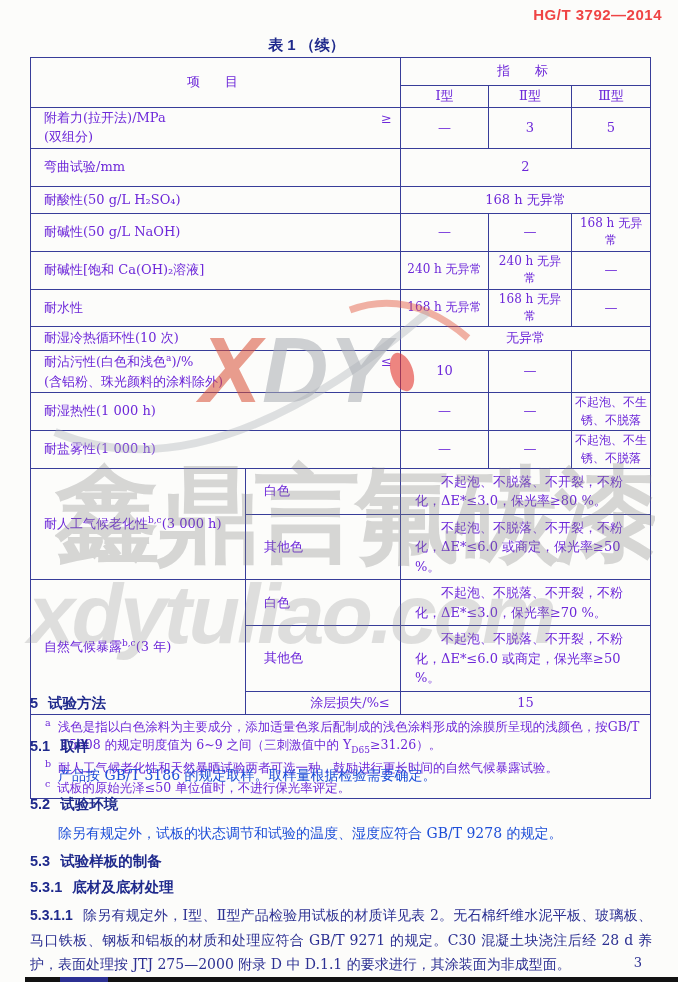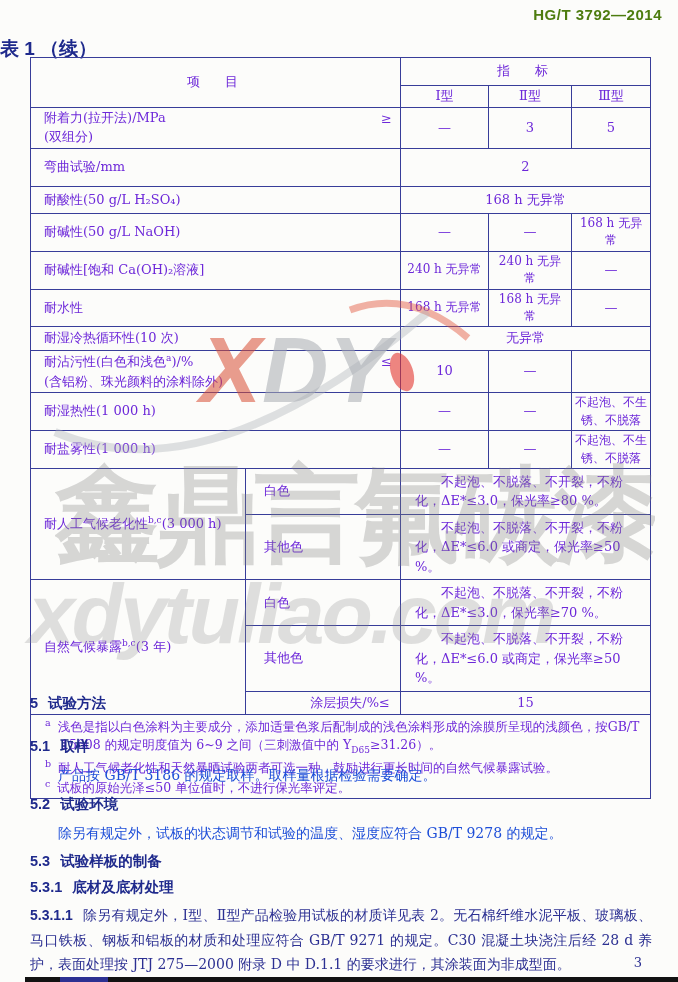--- a/index.html
+++ b/index.html
@@ -6,25 +6,25 @@
   body{
     width:678px;height:982px;position:relative;overflow:hidden;
     background:#fcfcfa;
     font-family:"DejaVu Serif","Liberation Serif",serif;
     color:#2c3092;
   }
   
   .doc-number{
     position:absolute;top:6px;right:16px;
     font-family:"Liberation Sans",sans-serif;
-    font-weight:bold;font-size:15px;color:#4d7c0f;letter-spacing:.5px;
+    font-weight:bold;font-size:15px;color:#ef4444;letter-spacing:.5px;
   }
   .table-title{
-    position:absolute;top:36px;left:0;width:613px;
-    font-weight:bold;font-size:19px;color:#1f2a8c;
+    position:absolute;top:36px;left:0;width:613px;text-align:center;
+    font-weight:bold;font-size:15px;color:#1f2a8c;
     font-family:"Liberation Sans",sans-serif;
   }
   
   table.spec{
     position:absolute;left:30px;top:57px;width:620px;
     border-collapse:collapse;table-layout:fixed;
     font-size:13px;color:#6d28d9;
   }
   table.spec td,table.spec th{
     border:1.5px solid #383d99;

